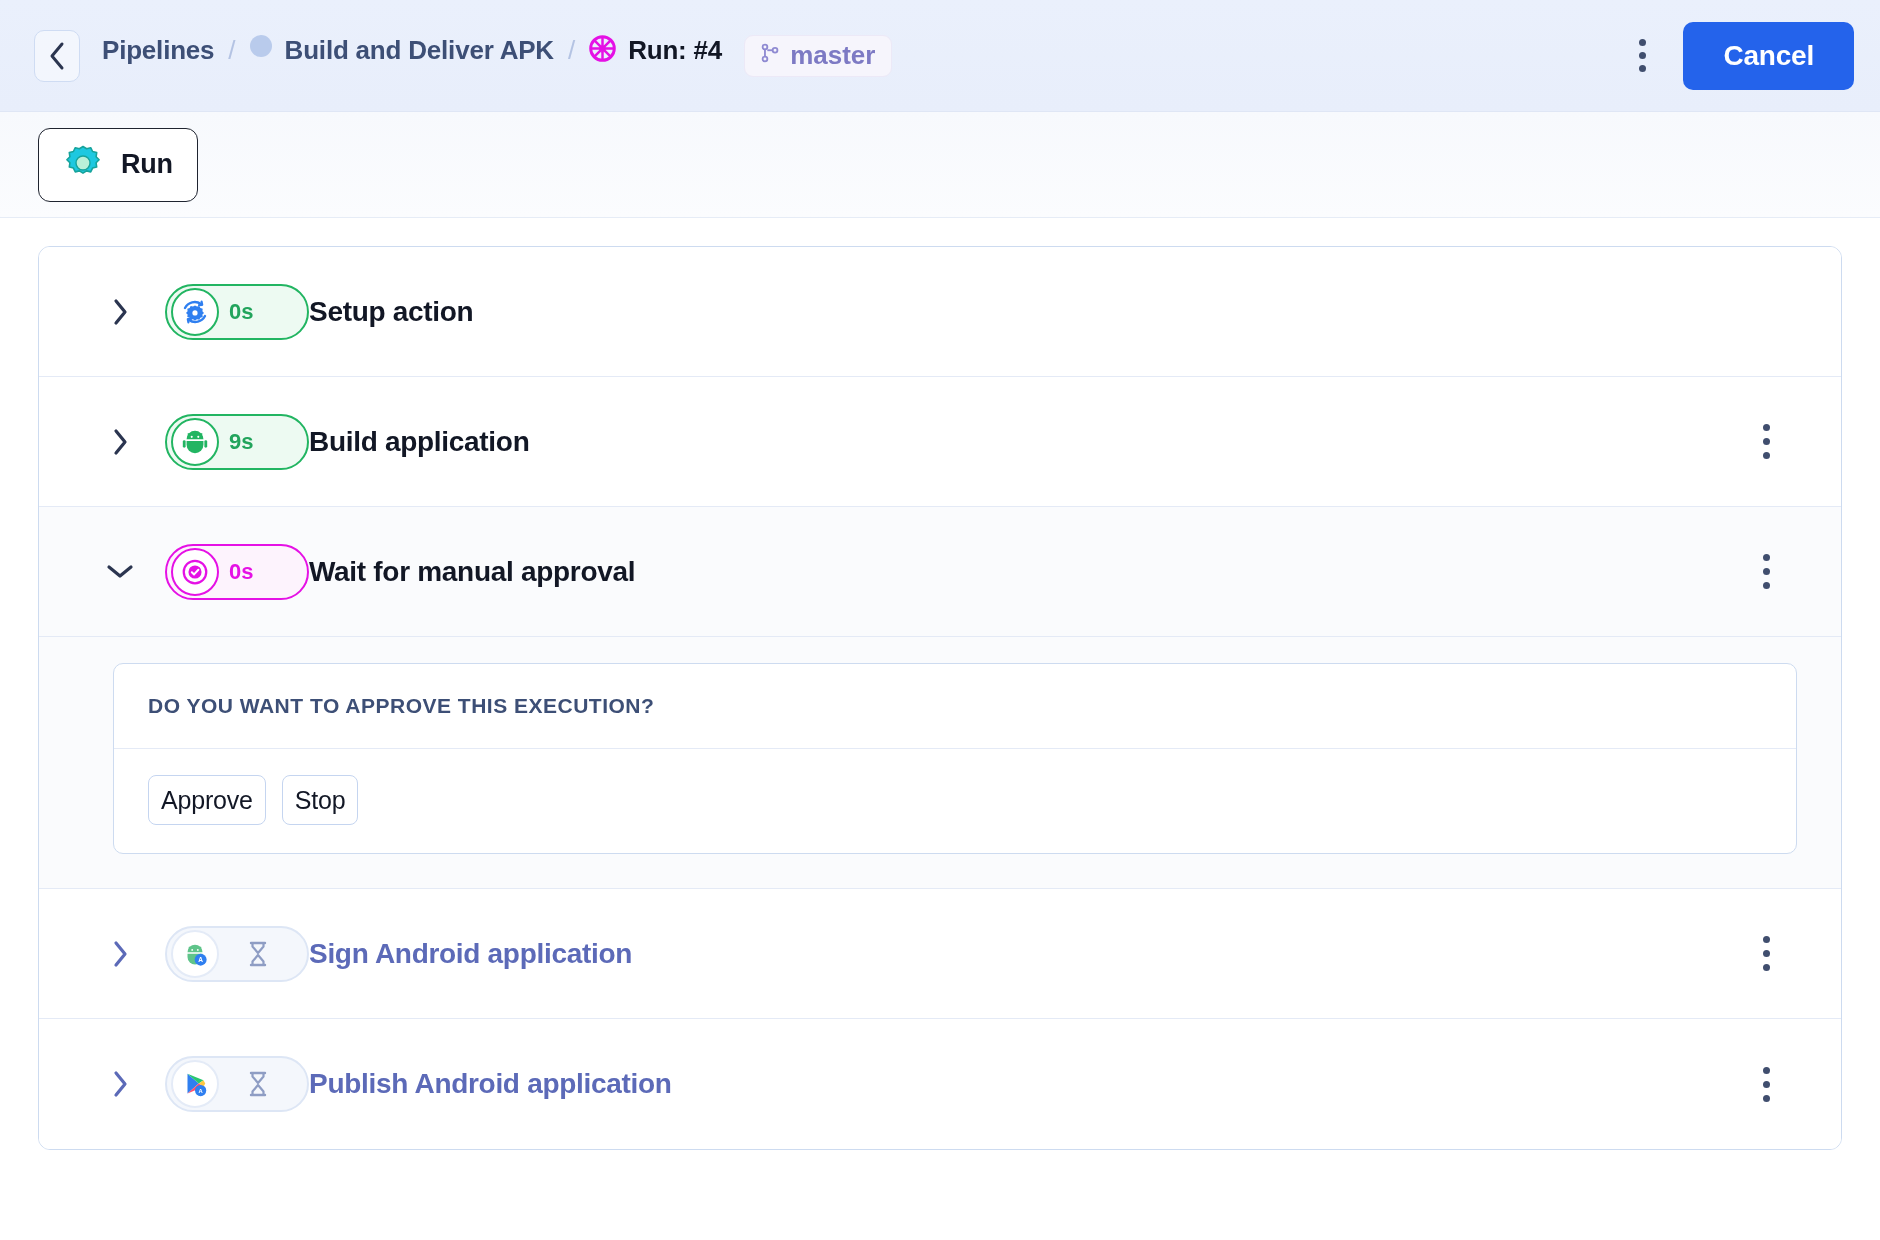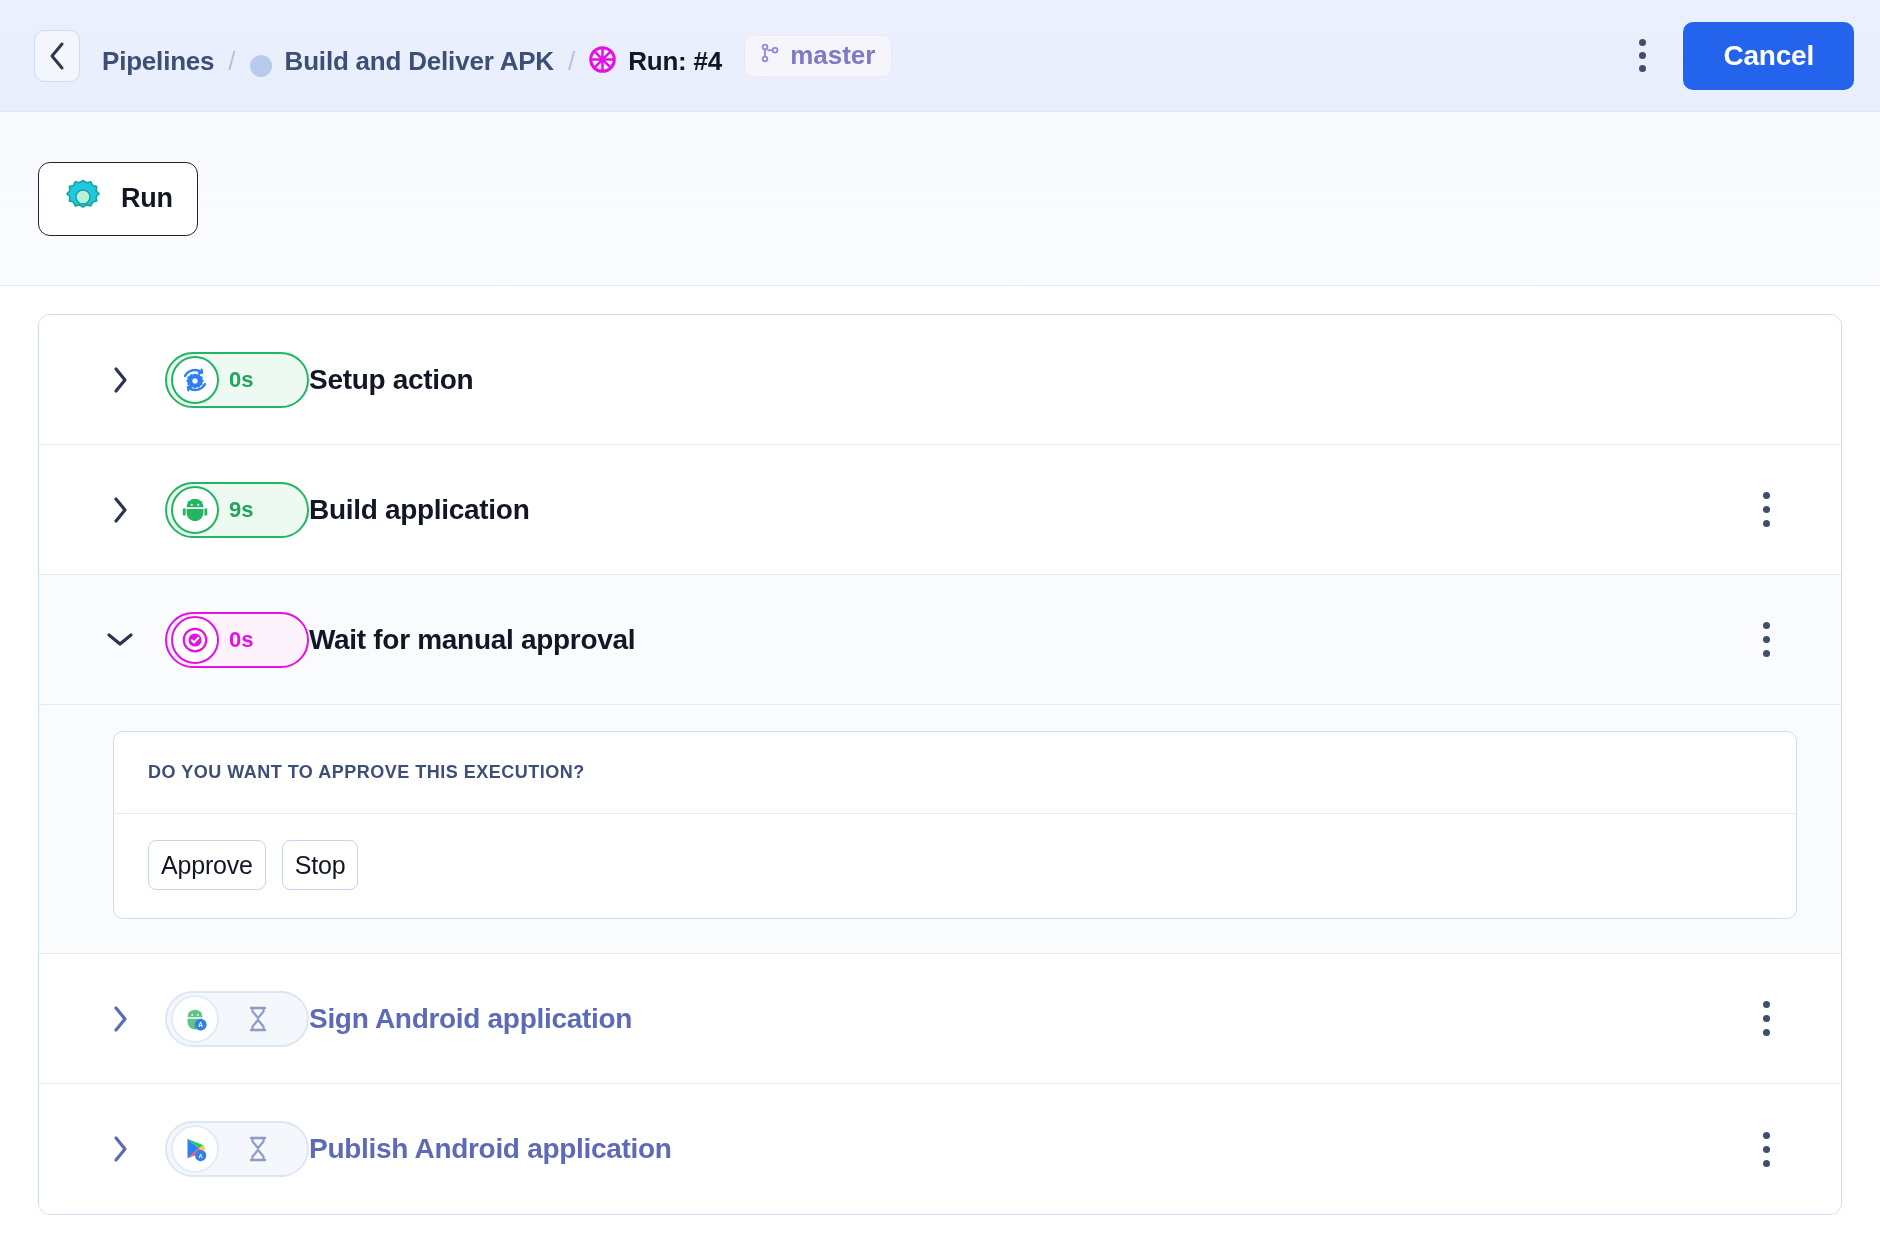--- a/index.html
+++ b/index.html
@@ -32,21 +32,21 @@
     display: flex;
     align-items: center;
     justify-content: center;
     cursor: pointer;
     flex: none;
   }
   .back-btn svg { display:block; }
 
   .breadcrumb {
     display: flex;
-    align-items: flex-end;
+    align-items: flex-start;
     margin-left: 22px;
     gap: 0px;
     min-width: 0;
   }
 
   .crumb {
     font-size: 26px;
     font-weight: 700;
     color: #3d4f76;
     letter-spacing: -0.2px;
@@ -127,21 +127,21 @@
     color: #fff;
     font-size: 28px;
     font-weight: 700;
     font-family: inherit;
     cursor: pointer;
     letter-spacing: -0.2px;
   }
 
   
   .tabstrip {
-    height: 174px;
+    height: 106px;
     background: linear-gradient(180deg, #f7f9fd 0%, #fbfcfe 100%);
     display: flex;
     align-items: center;
     padding-left: 38px;
     gap: 34px;
     border-bottom: 1px solid #e6ecf6;
   }
 
   .tab {
     display: flex;
@@ -287,21 +287,21 @@
     border-bottom: 1px solid #e4eaf6;
   }
   .approval-panel {
     border: 1px solid #cddbf0;
     border-radius: 10px;
     background: #ffffff;
     overflow: hidden;
   }
   .approval-question {
     padding: 30px 34px;
-    font-size: 18px;
+    font-size: 21px;
     font-weight: 700;
     letter-spacing: 0.5px;
     color: #3d4f76;
     border-bottom: 1px solid #e4eaf6;
   }
   .approval-actions {
     display: flex;
     gap: 16px;
     padding: 26px 34px 28px 34px;
   }

